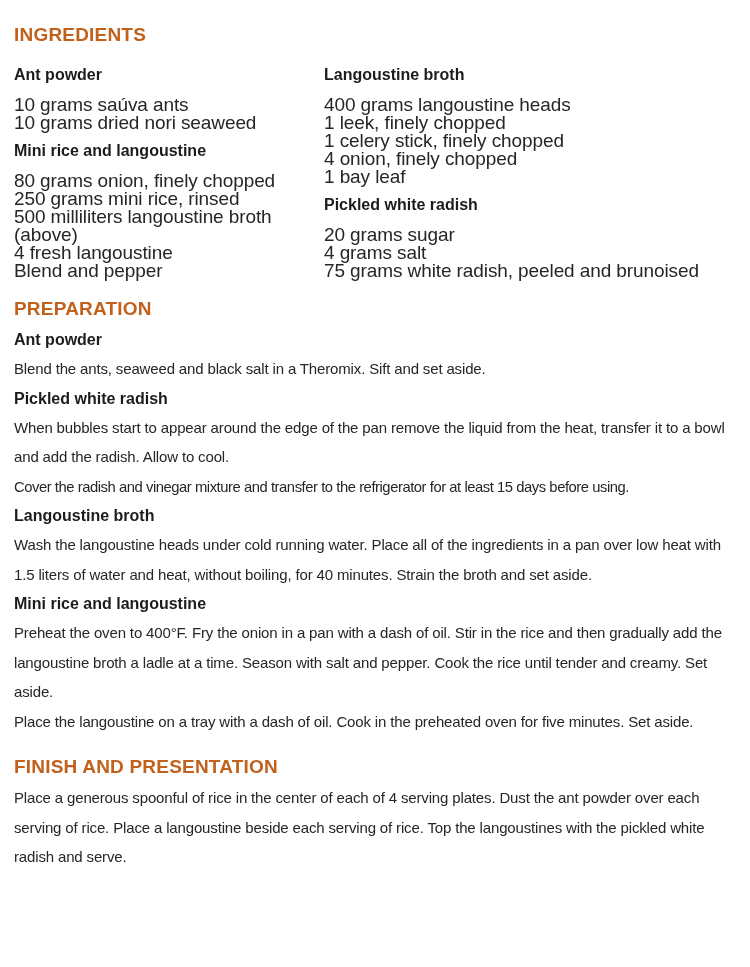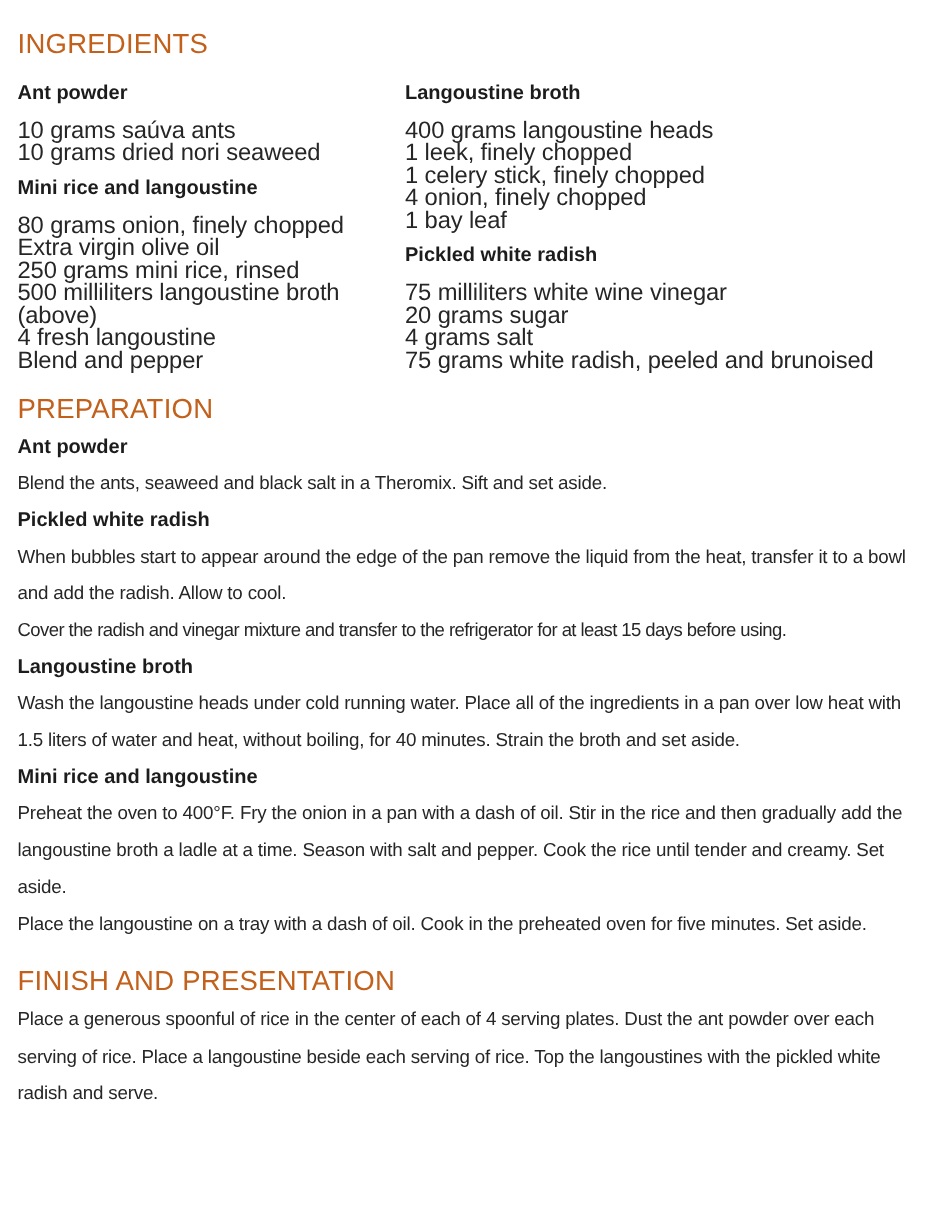--- a/index.html
+++ b/index.html
@@ -11,22 +11,22 @@
     color: #262626;
     overflow-x: hidden;
   }
   .page {
     padding: 26px 14px 20px 14px;
   }
 
   
   .section-heading {
     color: #c2611c;
-    font-size: 22px;
-    font-weight: normal;
+    font-size: 19px;
+    font-weight: bold;
     letter-spacing: 0.2px;
     line-height: 18px;
   }
   .heading-ingredients { margin: 0 0 12px 0; }
   .heading-preparation { margin: 20px 0 7px 0; }
   .heading-finish      { margin: 22px 0 7px 0; }
 
   
   .ingredients-columns { display: flex; align-items: flex-start; }
   .ing-col-left  { width: 310px; flex: 0 0 310px; }
@@ -78,40 +78,38 @@
 
     <div class="ing-col-left">
       <div>
         <h3 class="ing-group-title">Ant powder</h3>
         <div class="ing-item">10 grams saúva ants</div>
         <div class="ing-item">10 grams dried nori seaweed</div>
       </div>
       <div>
         <h3 class="ing-group-title">Mini rice and langoustine</h3>
         <div class="ing-item">80 grams onion, finely chopped</div>
-        <div class="ing-item">Extra virgin olive oil</div>
         <div class="ing-item">250 grams mini rice, rinsed</div>
         <div class="ing-item">500 milliliters langoustine broth (above)</div>
         <div class="ing-item">4 fresh langoustine</div>
         <div class="ing-item">Blend and pepper</div>
       </div>
     </div>
 
     <div class="ing-col-right">
       <div>
         <h3 class="ing-group-title">Langoustine broth</h3>
         <div class="ing-item">400 grams langoustine heads</div>
         <div class="ing-item">1 leek, finely chopped</div>
         <div class="ing-item">1 celery stick, finely chopped</div>
         <div class="ing-item">4 onion, finely chopped</div>
         <div class="ing-item">1 bay leaf</div>
       </div>
       <div>
         <h3 class="ing-group-title">Pickled white radish</h3>
-        <div class="ing-item">75 milliliters white wine vinegar</div>
         <div class="ing-item">20 grams sugar</div>
         <div class="ing-item">4 grams salt</div>
         <div class="ing-item">75 grams white radish, peeled and brunoised</div>
       </div>
     </div>
   </div>
 
   <h2 class="section-heading heading-preparation">PREPARATION</h2>
 
   <div>

